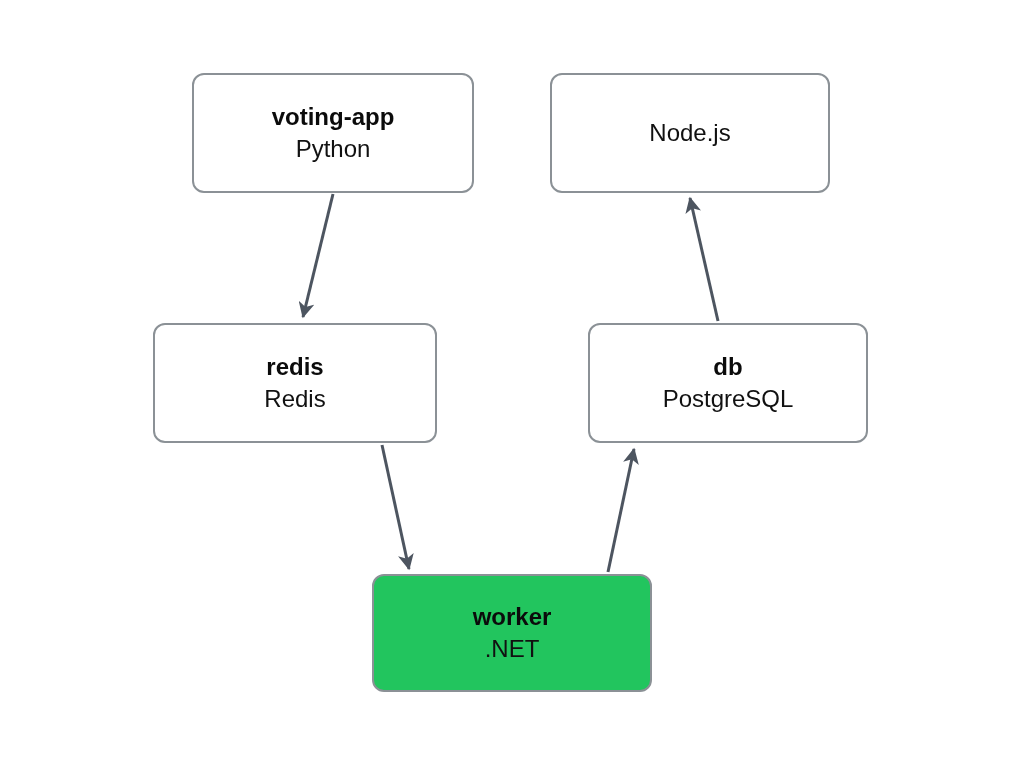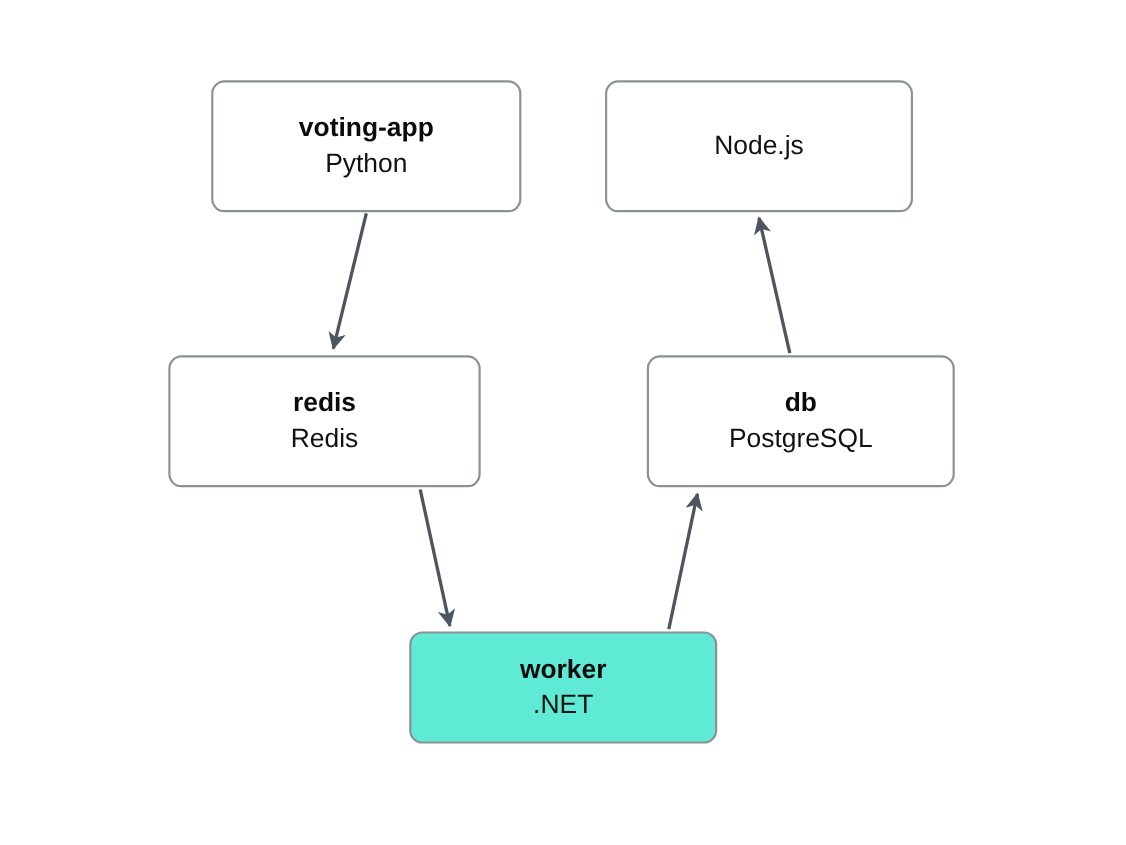--- a/index.html
+++ b/index.html
@@ -79,17 +79,17 @@
   <div class="node" style="left: 153px; top: 323px; width: 284px; height: 120px; border-color: rgb(139, 145, 150); background: rgb(255, 255, 255);">
     <span class="node-name">redis</span>
     <span class="node-tech">Redis</span>
   </div>
 
   <div class="node" style="left: 588px; top: 323px; width: 280px; height: 120px; border-color: rgb(139, 145, 150); background: rgb(255, 255, 255);">
     <span class="node-name">db</span>
     <span class="node-tech">PostgreSQL</span>
   </div>
 
-  <div class="node" style="left: 372px; top: 574px; width: 280px; height: 102px; border-color: rgb(139, 145, 150); background: #5eead4;">
+  <div class="node" style="left: 372px; top: 574px; width: 280px; height: 118px; border-color: rgb(139, 145, 150); background: #22c55e;">
     <span class="node-name">worker</span>
     <span class="node-tech">.NET</span>
   </div>
 </div>
 
 </body></html>

